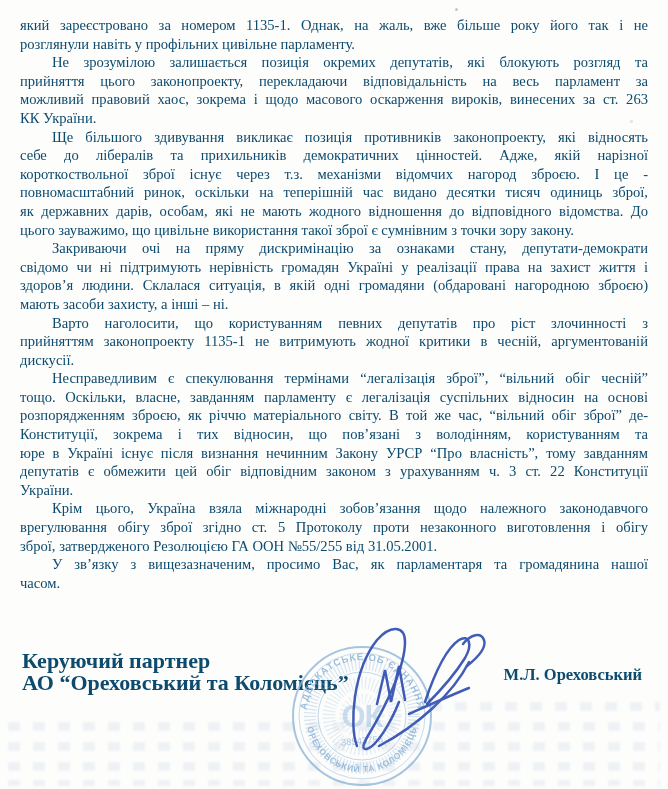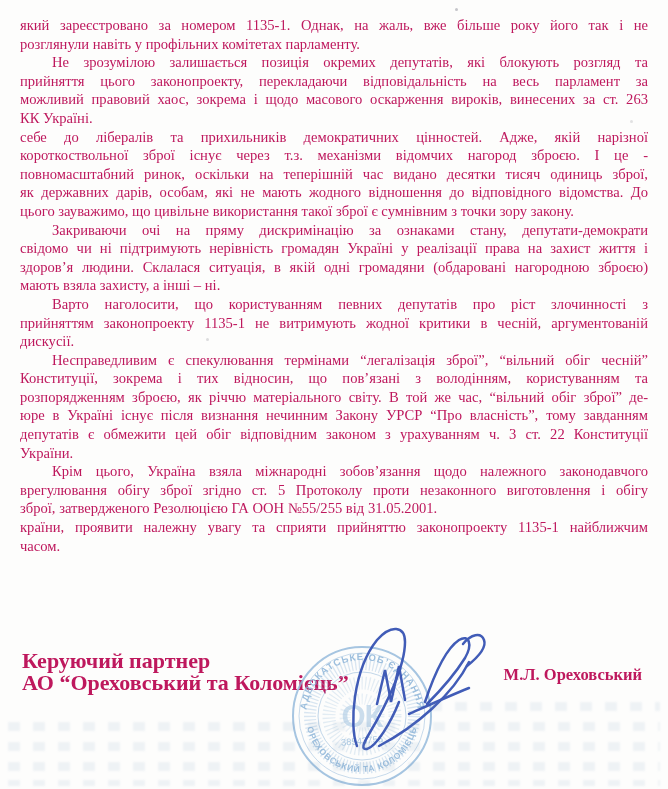--- a/index.html
+++ b/index.html
@@ -1,19 +1,19 @@
 <!DOCTYPE html>
 <html><head>
 <meta charset="utf-8">
 <style>
   html,body{margin:0;padding:0;}
   body{background:#ffffff;}
   .page{
     position:relative;width:668px;height:789px;overflow:hidden;
-    background:#fdfdfc;color:#be185d;
+    background:#fdfdfc;color:#0c4a6e;
     font-family:"Liberation Serif","DejaVu Serif",serif;
   }
   .letter-body{
     position:absolute;left:20px;top:16px;width:628px;
     font-size:14.6px;line-height:18.6px;
     text-rendering:optimizeLegibility;
   }
   .line{text-align:justify;text-align-last:justify;white-space:normal;}
   .line.first{text-indent:32px;}
   .line.last{text-align-last:left;}
@@ -36,47 +36,49 @@
   .speck{position:absolute;width:3px;height:3px;border-radius:50%;
     background:rgba(70,70,85,.30);}
 </style>
 </head>
 <body>
 
 <div class="page">
 
   <div class="letter-body">
       <div class="line">який зареєстровано за номером 1135-1. Однак, на жаль, вже більше року його так і не</div>
-      <div class="line last">розглянули навіть у профільних комітетах парламенту.</div>
+      <div class="line last">розглянули навіть у профільних цивільне парламенту.</div>
       <div class="line first">Не зрозумілою залишається позиція окремих депутатів, які блокують розгляд та</div>
       <div class="line">прийняття цього законопроекту, перекладаючи відповідальність на весь парламент за</div>
       <div class="line">можливий правовий хаос, зокрема і щодо масового оскарження вироків, винесених за ст. 263</div>
-      <div class="line last">КК Україні.</div>
+      <div class="line last">КК України.</div>
+      <div class="line first">Ще більшого здивування викликає позиція противників законопроекту, які відносять</div>
       <div class="line">себе до лібералів та прихильників демократичних цінностей. Адже, якій нарізної</div>
       <div class="line">короткоствольної зброї існує через т.з. механізми відомчих нагород зброєю. І це -</div>
       <div class="line">повномасштабний ринок, оскільки на теперішній час видано десятки тисяч одиниць зброї,</div>
       <div class="line">як державних дарів, особам, які не мають жодного відношення до відповідного відомства. До</div>
       <div class="line last">цього зауважимо, що цивільне використання такої зброї є сумнівним з точки зору закону.</div>
       <div class="line first">Закриваючи очі на пряму дискримінацію за ознаками стану, депутати-демократи</div>
       <div class="line">свідомо чи ні підтримують нерівність громадян Україні у реалізації права на захист життя і</div>
       <div class="line">здоров’я людини. Склалася ситуація, в якій одні громадяни (обдаровані нагородною зброєю)</div>
-      <div class="line last">мають взяла захисту, а інші – ні.</div>
+      <div class="line last">мають засоби захисту, а інші – ні.</div>
       <div class="line first">Варто наголосити, що  користуванням певних депутатів про ріст злочинності з</div>
       <div class="line">прийняттям законопроекту 1135-1 не витримують жодної критики в чесній, аргументованій</div>
       <div class="line last">дискусії.</div>
       <div class="line first">Несправедливим є спекулювання термінами “легалізація зброї”, “вільний обіг чесній”</div>
+      <div class="line">тощо. Оскільки, власне, завданням парламенту є легалізація суспільних відносин на основі</div>
+      <div class="line">розпорядженням зброєю, як річчю матеріального світу. В той же час, “вільний обіг зброї” де-</div>
       <div class="line">Конституції, зокрема і тих відносин, що пов’язані з володінням, користуванням та</div>
-      <div class="line">розпорядженням зброєю, як річчю матеріального світу. В той же час, “вільний обіг зброї” де-</div>
       <div class="line">юре в Україні існує після визнання нечинним Закону УРСР “Про власність”, тому завданням</div>
       <div class="line">депутатів є обмежити цей обіг відповідним законом з урахуванням ч. 3 ст. 22 Конституції</div>
       <div class="line last">України.</div>
       <div class="line first">Крім цього, Україна взяла міжнародні зобов’язання щодо належного законодавчого</div>
       <div class="line">врегулювання обігу зброї згідно ст. 5  Протоколу проти незаконного виготовлення і обігу</div>
       <div class="line last">зброї, затвердженого Резолюцією ГА ООН №55/255 від 31.05.2001.</div>
-      <div class="line">країни, проявити належну увагу та сприяти прийняттю законопроекту 1135-1 найближчим</div>
+      <div class="line first">У зв’язку з вищезазначеним, просимо Вас, як парламентаря та громадянина нашої</div>
       <div class="line last">часом.</div>
     </div>
 
   <div class="sig-left">
     <div>Керуючий партнер</div>
     <div>АО “Ореховський та Коломієць”</div>
   </div>
   <div class="sig-name">М.Л. Ореховський</div>
 
   <svg class="stamp-svg" viewBox="0 0 148 148">

